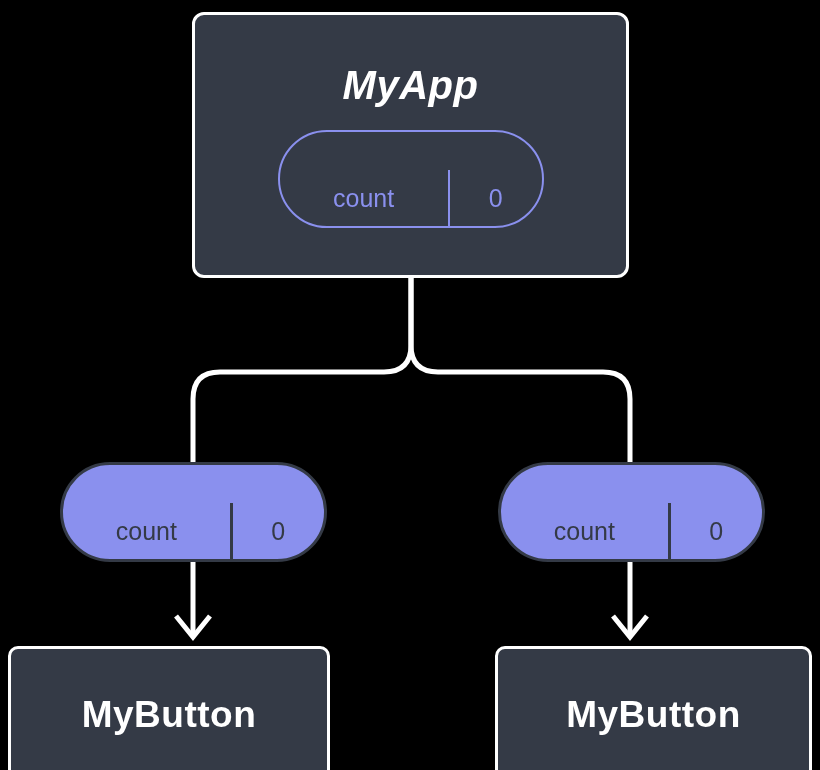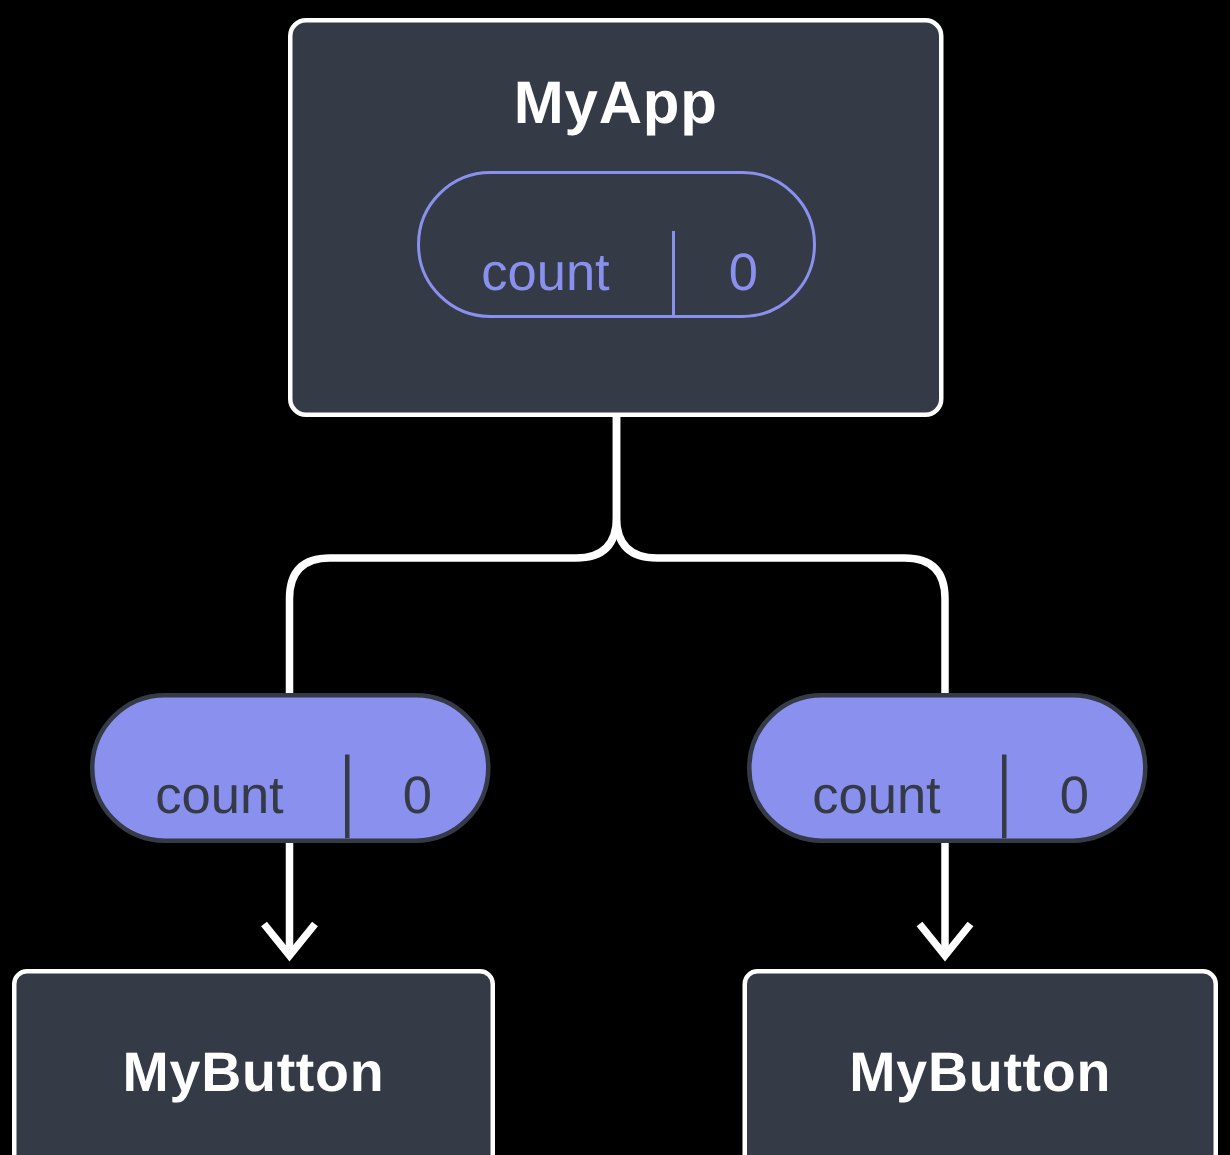--- a/index.html
+++ b/index.html
@@ -41,38 +41,39 @@
     left: 192px; top: 12px;
     width: 437px; height: 266px;
     background: var(--node-bg);
     border: 3px solid var(--node-border);
     border-radius: 12px;
     display: flex;
     flex-direction: column;
     align-items: center;
   }
   .app-title {
-    margin-top: 32px;
+    margin-top: 48px;
     color: var(--text-light);
     font-size: 40px;
     font-weight: 600;
     letter-spacing: 0.5px;
+    font-style: italic;
   }
   
   .pill {
     display: flex;
     align-items: stretch;
     border-radius: 60px;
     overflow: hidden;
   }
   .pill .seg {
     display: flex;
     align-items: center;
     justify-content: center;
-    font-size: 35px;
+    font-size: 25px;
     margin-top: 38px;
   }
   .pill .seg-name { width: 65%; }
   .pill .seg-value { width: 35%; }
 
   .state-pill {
     margin-top: 22px;
     width: 266px; height: 98px;
     border: 2px solid var(--accent-purple);
     color: var(--accent-purple);

